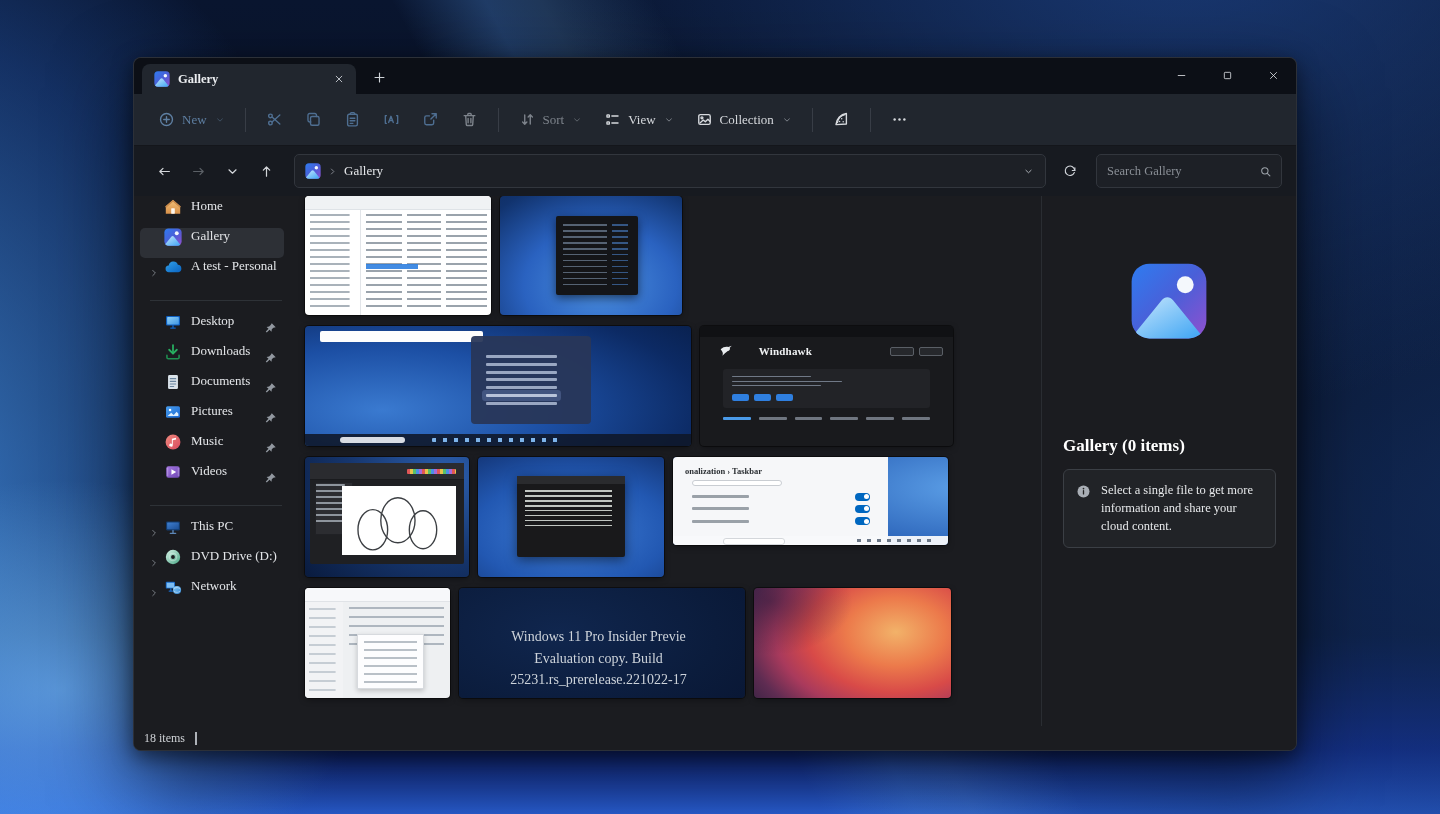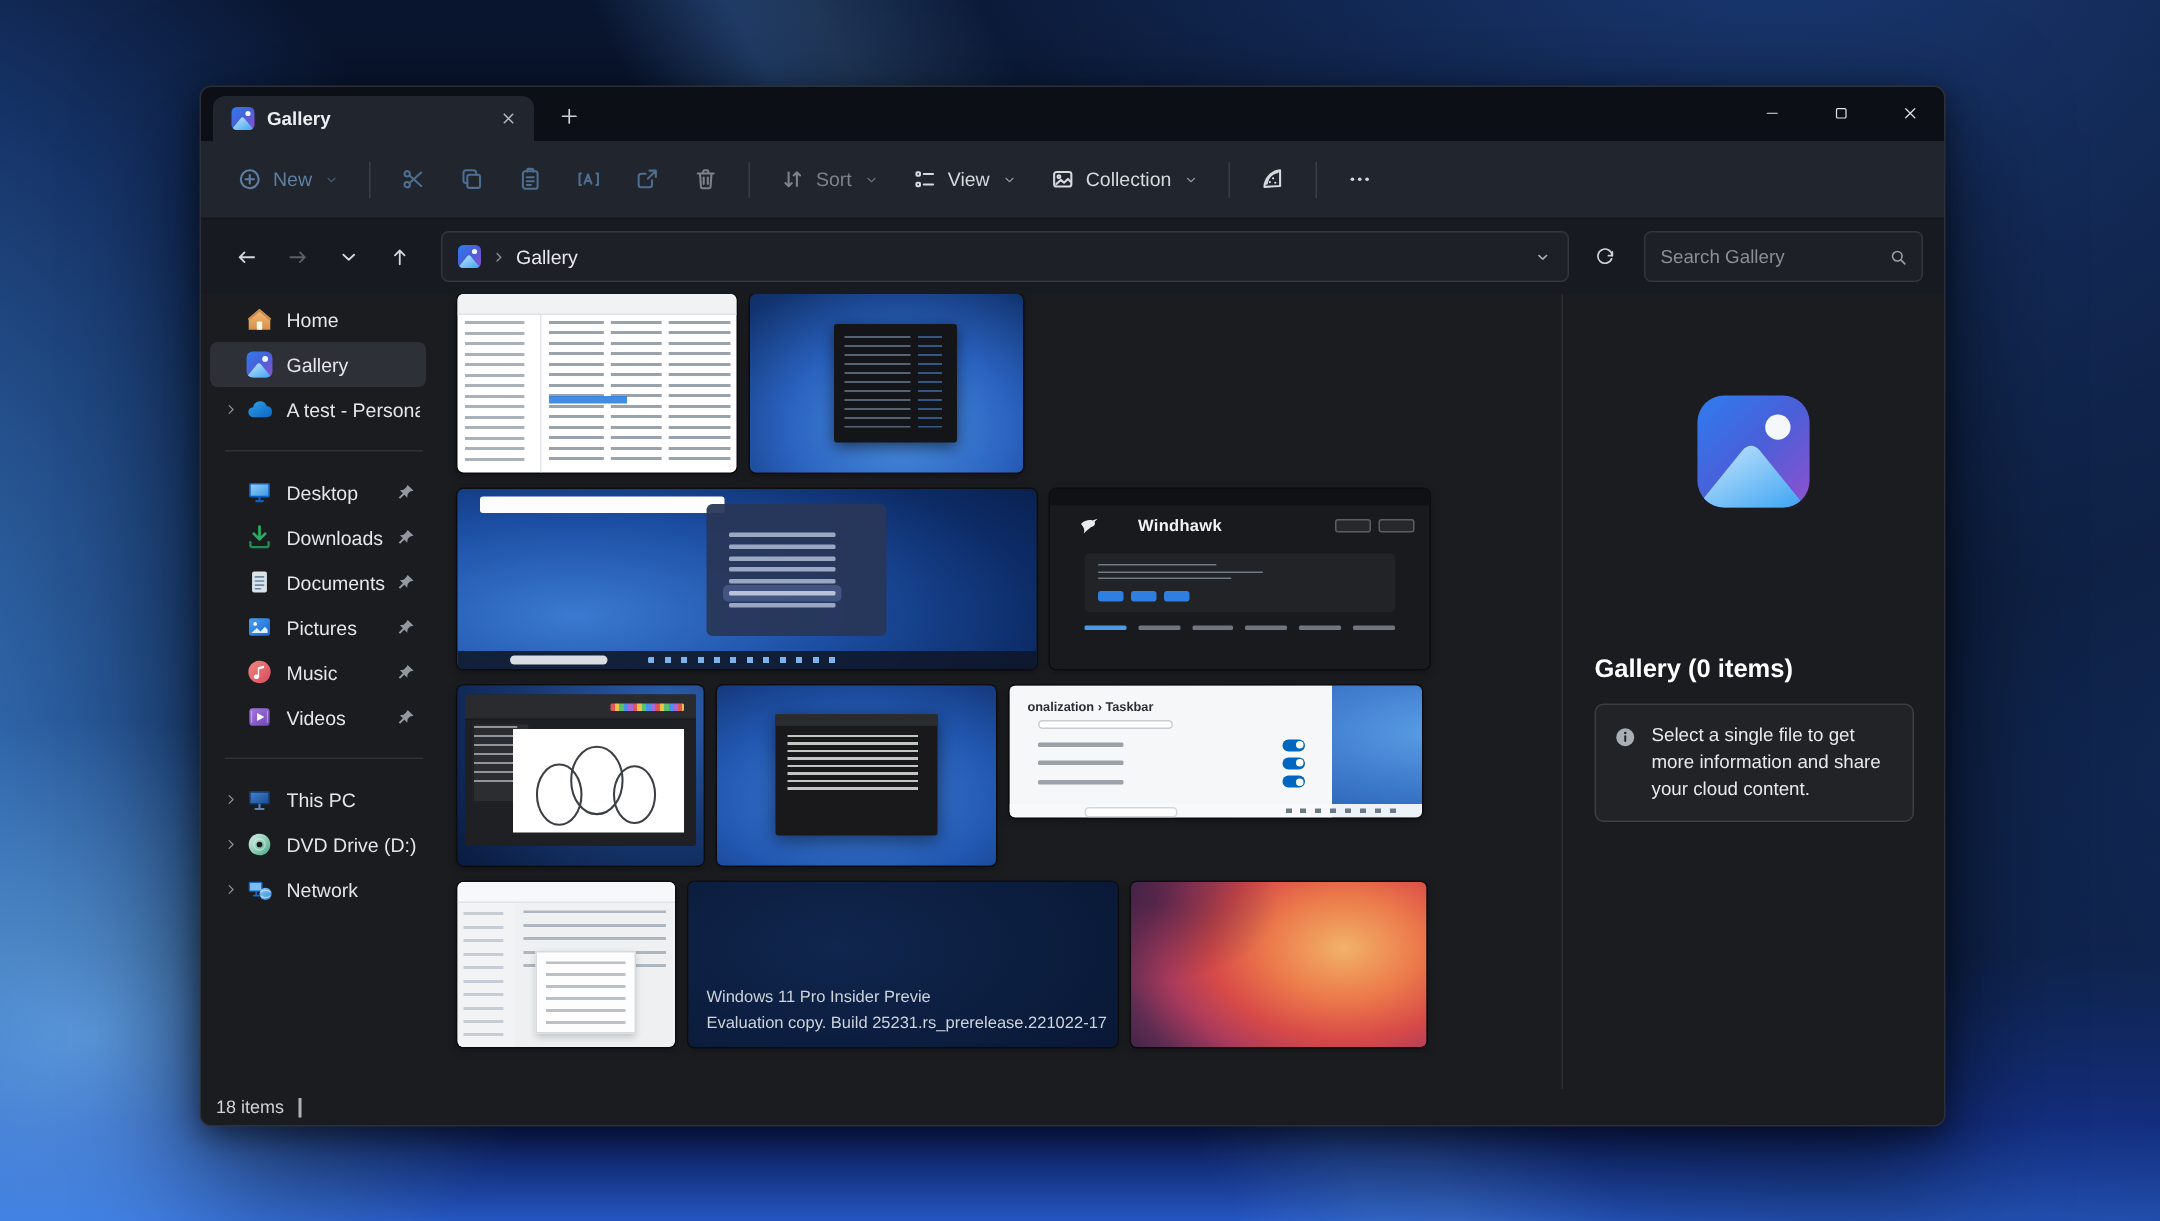--- a/index.html
+++ b/index.html
@@ -16,21 +16,21 @@
       radial-gradient(1000px 800px at 1500px 500px, rgba(18,44,92,.8), transparent 75%),
       linear-gradient(180deg,#0a1630 0%,#081022 50%,#0a1838 78%,#14309a 92%,#2b63dd 100%);
   }
 
   
   .window{
     position:absolute; left:133px; top:57px; width:1164px; height:694px;
     border-radius:8px; overflow:hidden; z-index:2;
     background:#1b1c20; border:1px solid rgba(90,100,120,.28);
     box-shadow:0 30px 80px rgba(0,0,0,.6), 0 6px 20px rgba(0,0,0,.5);
-    display:flex; flex-direction:column; color:#e8eaed;
+    display:flex; flex-direction:column; color:#e8eaed;font-family:Liberation Serif, serif;
   }
 
   
   .titlebar{ height:36px; flex:0 0 auto; background:#0c0f16; display:flex; align-items:flex-end; padding-left:8px; position:relative; }
   .tab{ height:30px; width:214px; background:#21262e; border-radius:8px 8px 0 0; display:flex; align-items:center; gap:8px; padding:0 6px 0 12px; }
   .tab-icon svg{ width:16px; height:16px; display:block; }
   .tab-title{ font-size:12.5px; font-weight:700; color:#eceef1; flex:1; }
   .tab-close{ width:22px; height:22px; display:grid; place-items:center; background:none; border:none; color:#b9bdc3; border-radius:4px; }
   .tab-close svg{ width:10px; height:10px; }
   .new-tab{ width:26px; height:26px; margin:0 0 4px 10px; display:grid; place-items:center; background:none; border:none; color:#cfd3d8; border-radius:4px; }
@@ -72,21 +72,21 @@
   .searchbox input{ flex:1; min-width:0; background:none; border:none; outline:none; color:#e7e9ec; font-size:12.5px; font-family:inherit; }
   .searchbox input::placeholder{ color:#8a8f96; }
   .search-icon{ color:#9aa0a7; display:grid; place-items:center; }
   .search-icon svg{ width:13px; height:13px; }
 
   
   .body{ flex:1; display:flex; min-height:0; }
 
   
   .sidebar{ width:154px; flex:0 0 auto; padding:2px 2px 0 4px; overflow:hidden; }
-  .sitem{ height:30px; display:flex; align-items:center; border-radius:5px; margin:0 2px; padding:0 4px; font-size:13px; color:#e4e6e9; }
+  .sitem{ height:30px; display:flex; border-radius:5px; margin:0 2px; padding:0 4px; font-size:13px; color:#e4e6e9; }
   .sitem.selected{ background:#2d3036; }
   .s-chev{ width:20px; flex:0 0 auto; display:grid; place-items:center; color:#8d9299; }
   .s-chev svg{ width:10px; height:10px; }
   .s-ico{ width:18px; height:18px; flex:0 0 auto; margin-right:9px; }
   .s-ico svg{ width:18px; height:18px; display:block; }
   .s-label{ flex:1; white-space:nowrap; overflow:hidden; }
   .s-pin{ width:16px; flex:0 0 auto; color:#9298a0; display:grid; place-items:center; margin-right:2px; }
   .s-pin svg{ width:13px; height:13px; }
   .s-sep{ height:1px; background:#2e3237; margin:12px 4px 12px 12px; }
 
@@ -187,21 +187,21 @@
   .exs{ position:absolute; left:0; top:13%; bottom:0; width:26%; background:#f2f3f5;
         background-image:repeating-linear-gradient(180deg,#c6cdd4 0 2px,transparent 2px 9px);
         background-position:4px 6px; background-size:70% 94%; background-repeat:no-repeat; }
   .exr{ position:absolute; left:30%; right:4%; top:17%; height:38%;
         background-image:repeating-linear-gradient(180deg,#aeb6bf 0 2px,transparent 2px 9px); }
   .exm{ position:absolute; left:36%; width:46%; top:42%; height:50%; background:#fdfdfe; border:1px solid #d7dade; box-shadow:0 2px 5px rgba(0,0,0,.2);
         background-image:repeating-linear-gradient(180deg,#b9c0c7 0 2px,transparent 2px 8px);
         background-position:6px 6px; background-size:calc(100% - 12px) calc(100% - 10px); background-repeat:no-repeat; }
 
   .kind-insider-watermark{ background:radial-gradient(100% 130% at 35% 40%, #10264e 0%, #0b1c3c 55%, #081430 100%); }
-  .wm{ position:absolute; right:7px; bottom:7px; text-align:left; font-size:11px; line-height:1.55; color:#cdd3da; white-space:pre-line; }
+  .wm{ position:absolute; right:7px; bottom:7px; text-align:center; font-size:14px; line-height:1.55; color:#cdd3da; white-space:pre-line; }
 
   .kind-red-bloom{ background:
       radial-gradient(60% 70% at 8% 12%, rgba(40,25,60,.55), transparent 70%),
       radial-gradient(90% 110% at 72% 40%, #f2b269 0%, #ec7a4b 28%, #d84a48 50%, #a93a5c 68%, #5f2c52 85%, #3a2344 100%); }
 
   
   .details{ width:255px; flex:0 0 auto; border-left:1px solid #2a2d32; display:flex; flex-direction:column; overflow:hidden; }
   .dp-icon{ width:78px; height:78px; margin:66px auto 0; }
   .dp-icon svg{ width:78px; height:78px; display:block; }
   .dp-title{ margin:96px 0 0 21px; font-size:17px; font-weight:700; color:#fff; }

